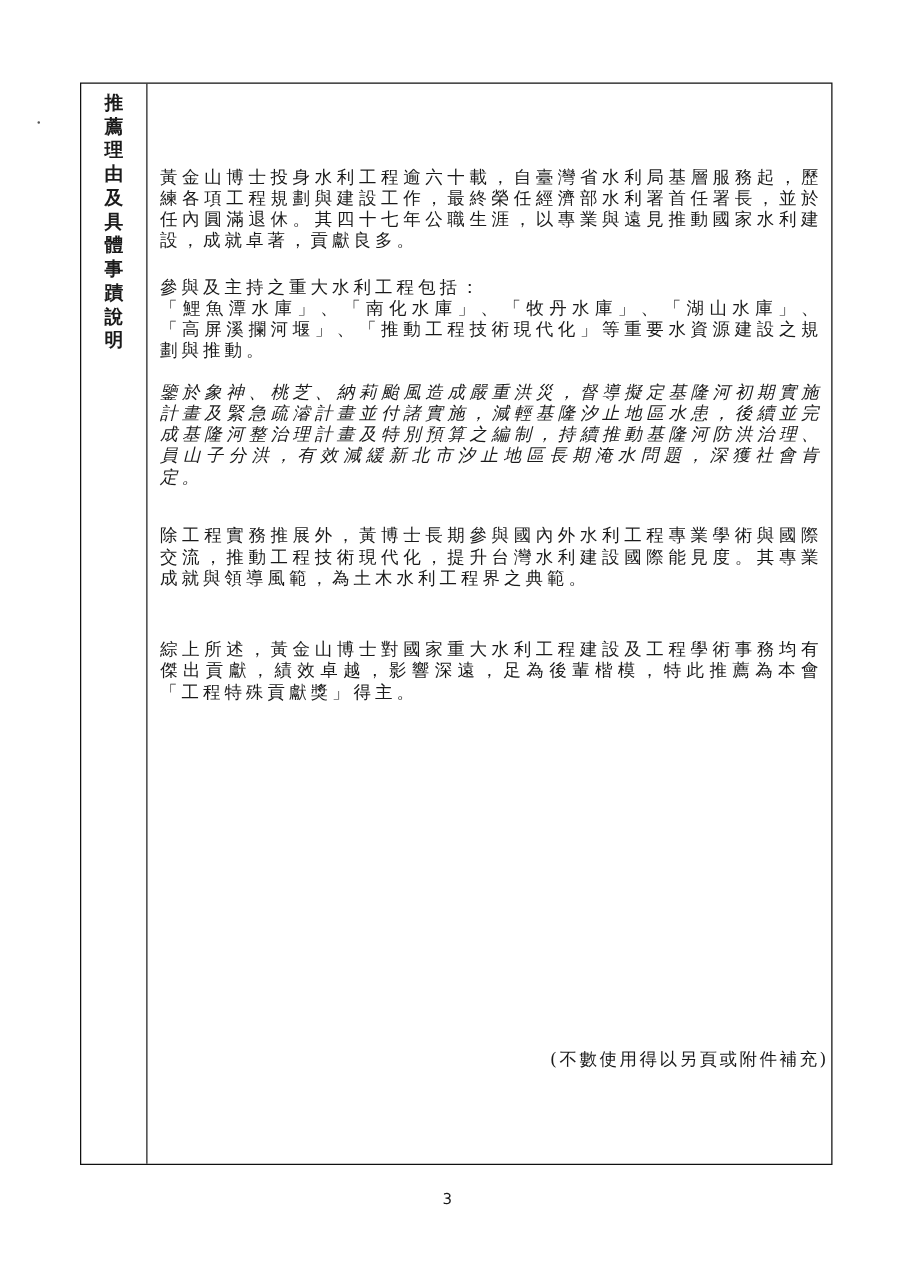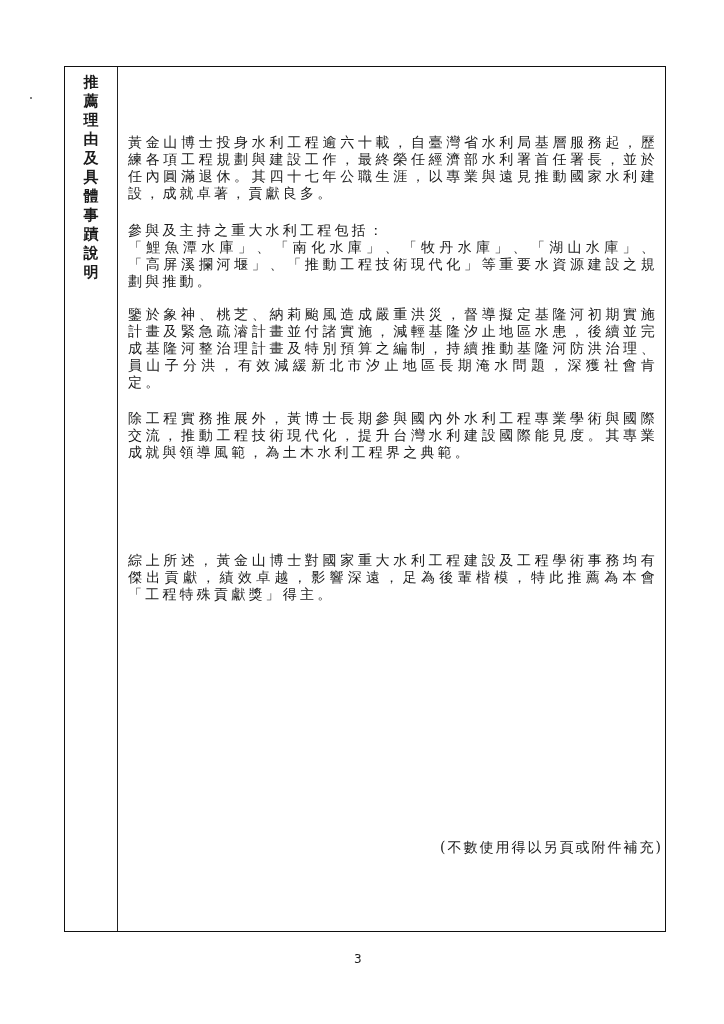--- a/index.html
+++ b/index.html
@@ -7,21 +7,21 @@
          font-family: "DejaVu Serif", "Liberation Serif", serif; color: #1a1a1a; }
   .stray-mark { position: absolute; left: 30px; top: 97px; width: 2px; height: 2px; background:#555; border-radius:1px; }
   .form-table { position: absolute; left: 64px; top: 66px; width: 602px; height: 866px;
                 border: 1.6px solid #111; box-sizing: border-box; display: flex; }
   .label-cell { width: 53px; border-right: 1.2px solid #222; box-sizing: border-box;
                 display: flex; flex-direction: column; align-items: center; padding-top: 6px; }
   .label-char { font-size: 15px; line-height: 19px; height: 19px; font-weight: 600; }
   .content-cell { flex: 1; position: relative; }
   .para { position: absolute; left: 10px; width: 530px; font-size: 14px; line-height: 17px;
           letter-spacing: 3.2px; text-align: justify; margin: 0; }
-  .p1 { top: 67px; } .p2 { top: 155px; } .p3 { top: 239px; } .p4 { top: 343px; } .p5 { top: 445px; margin-top: 40px; }
+  .p1 { top: 67px; } .p2 { top: 155px; } .p3 { top: 239px; font-style: italic; } .p4 { top: 354px; } .p5 { top: 445px; }
   .note { position: absolute; right: 2px; top: 772px; font-size: 14px; letter-spacing: 2px; }
   .page-number { position: absolute; left: 354px; top: 952px; font-family: "DejaVu Sans", sans-serif; font-size: 12px; }
 </style>
 </head>
 <body>
 
 <div class="stray-mark"></div>
 
 <div class="form-table">
   <div class="label-cell">

